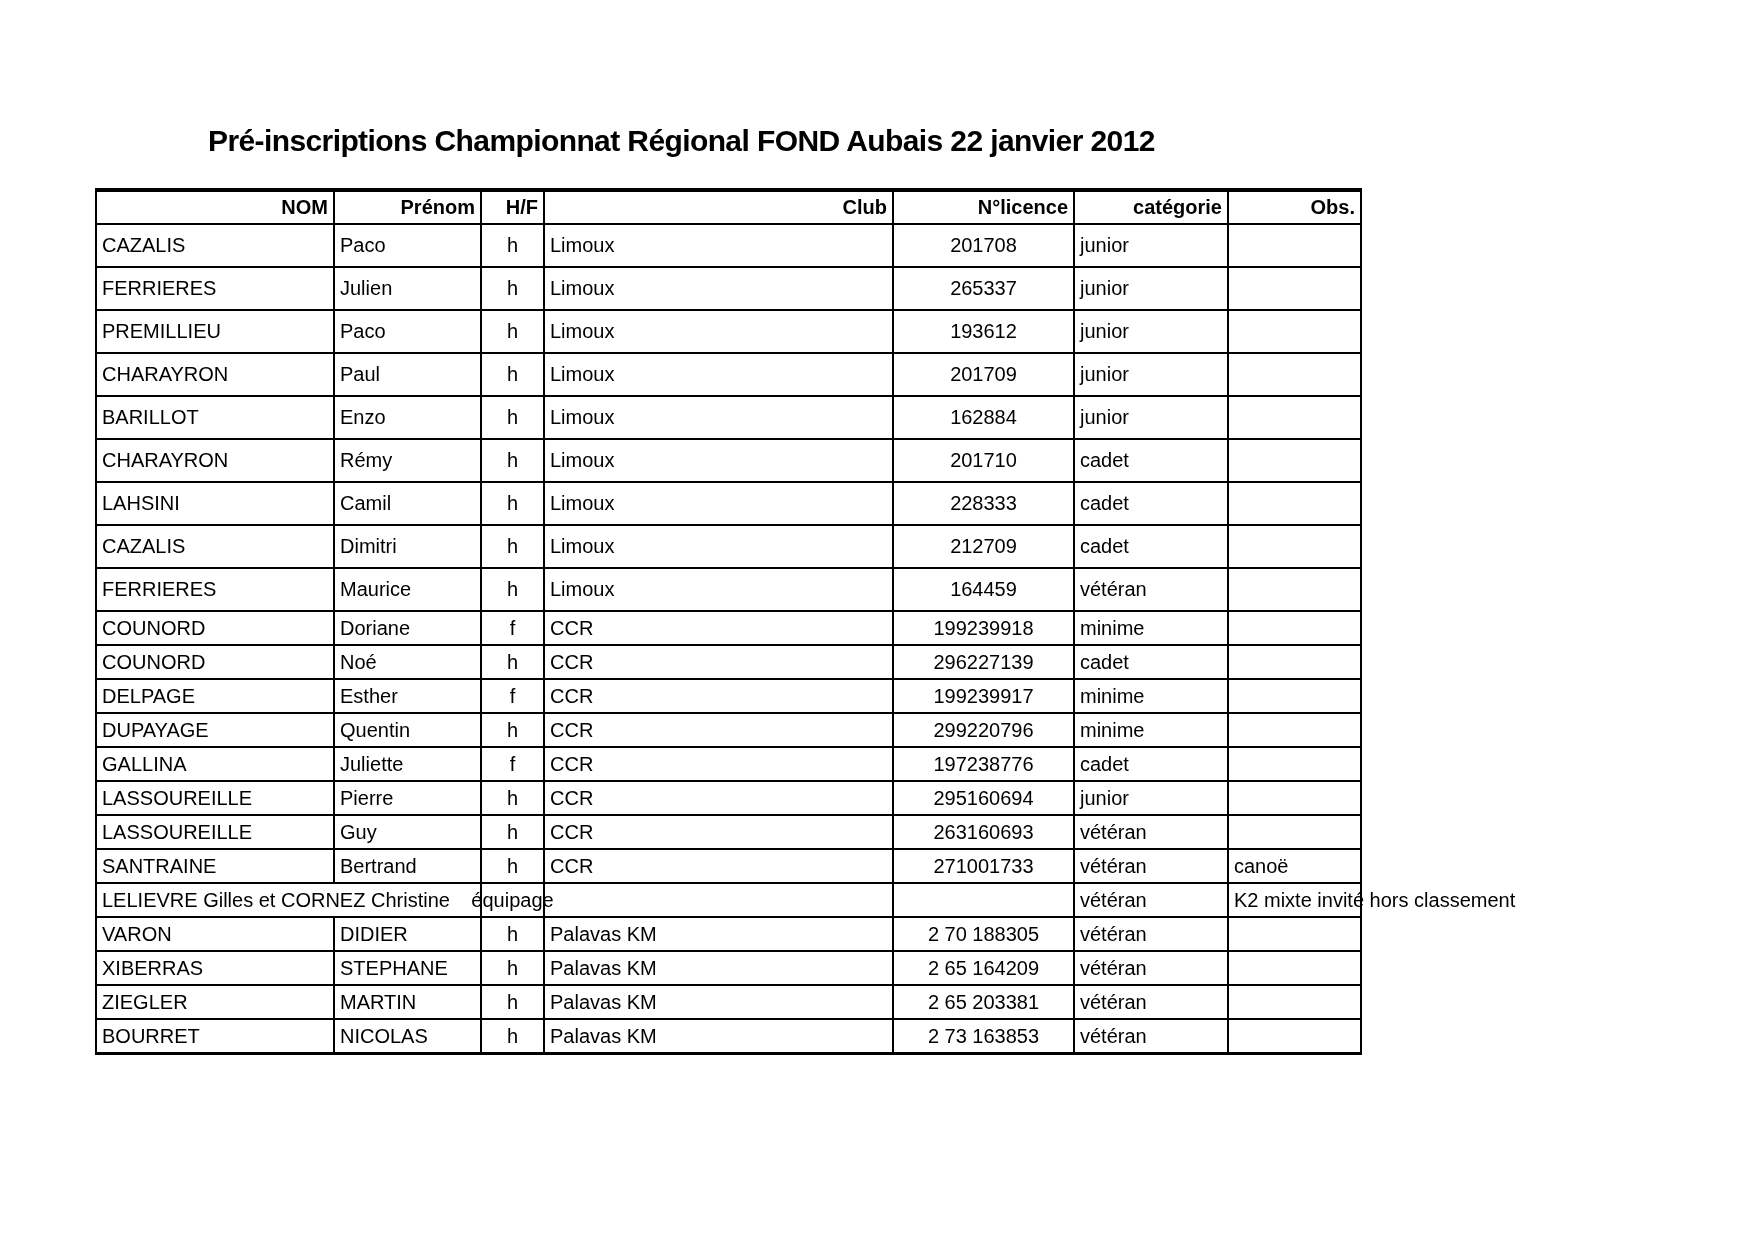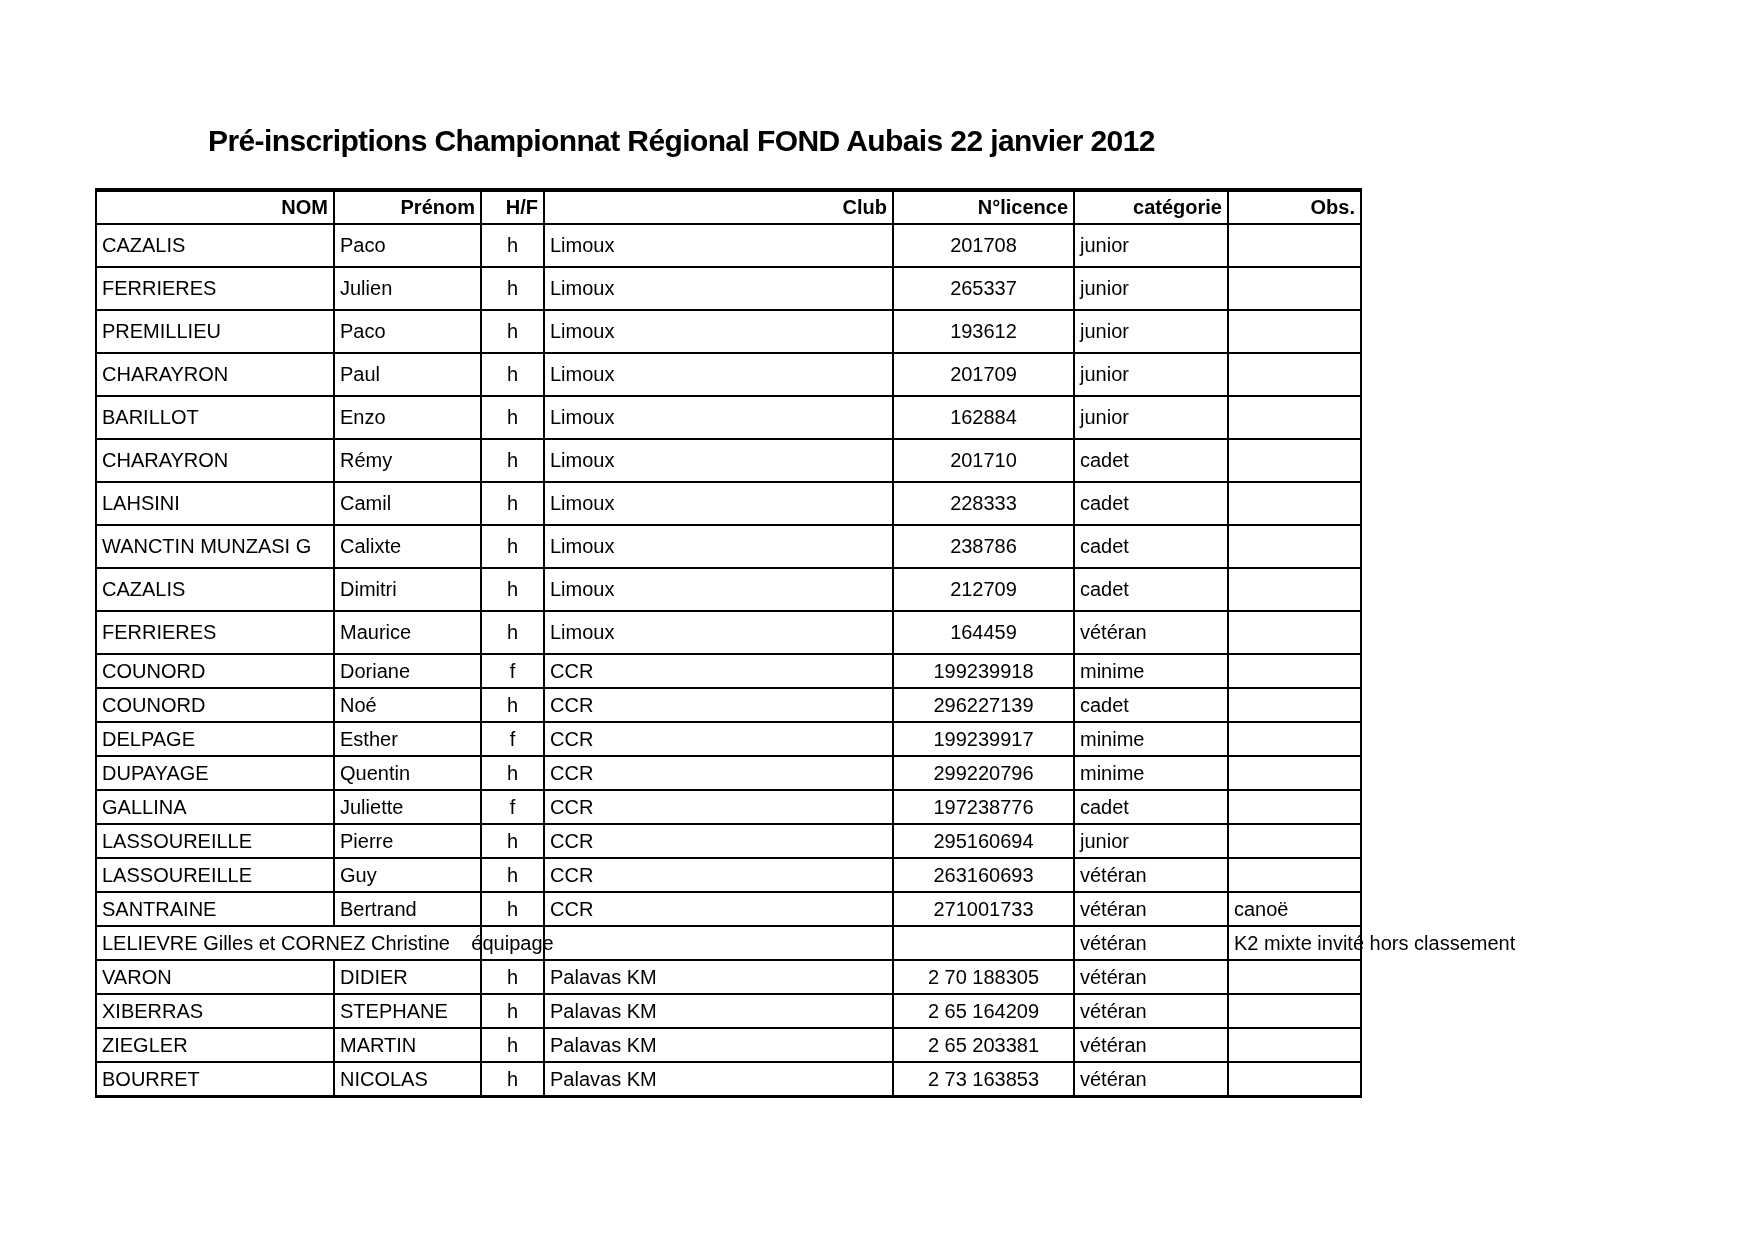--- a/index.html
+++ b/index.html
@@ -166,29 +166,20 @@
         <tr class="tall">
           <td class="c-nom">LAHSINI</td>
           <td class="c-prenom">Camil</td>
           <td class="c-hf">h</td>
           <td class="c-club">Limoux</td>
           <td class="c-lic">228333</td>
           <td class="c-cat">cadet</td>
           <td class="c-obs"></td>
         </tr>
         <tr class="tall">
-          <td class="c-nom">WANCTIN MUNZASI G</td>
-          <td class="c-prenom">Calixte</td>
-          <td class="c-hf">h</td>
-          <td class="c-club">Limoux</td>
-          <td class="c-lic">238786</td>
-          <td class="c-cat">cadet</td>
-          <td class="c-obs"></td>
-        </tr>
-        <tr class="tall">
           <td class="c-nom">CAZALIS</td>
           <td class="c-prenom">Dimitri</td>
           <td class="c-hf">h</td>
           <td class="c-club">Limoux</td>
           <td class="c-lic">212709</td>
           <td class="c-cat">cadet</td>
           <td class="c-obs"></td>
         </tr>
         <tr class="tall">
           <td class="c-nom">FERRIERES</td>

